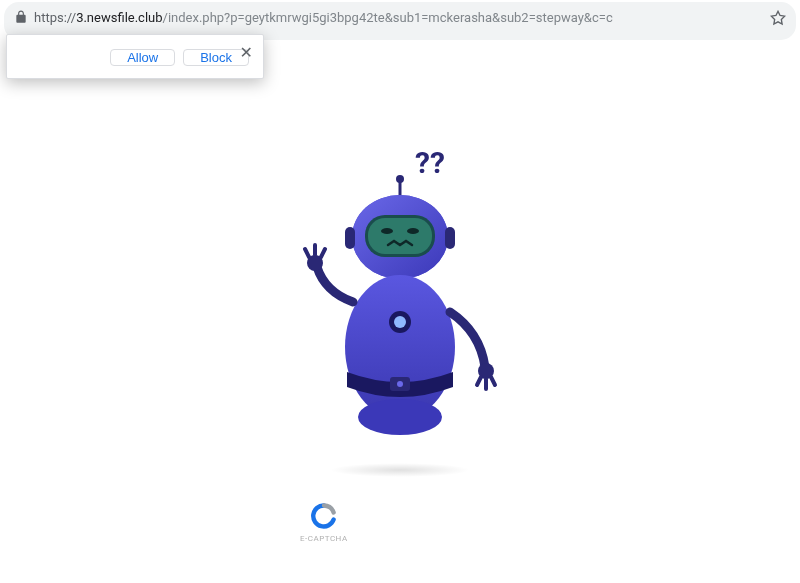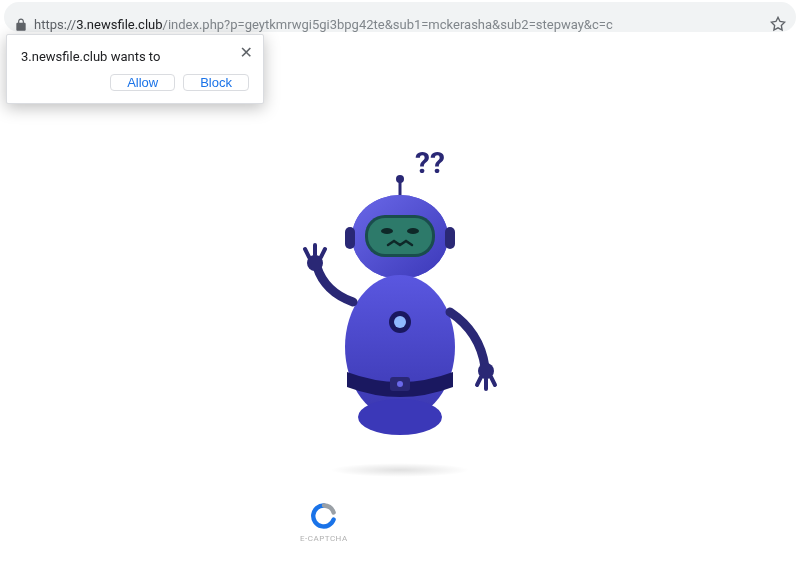--- a/index.html
+++ b/index.html
@@ -5,26 +5,26 @@
 * { margin: 0; padding: 0; box-sizing: border-box; }
 body {
   width: 800px;
   height: 583px;
   background: #fff;
   font-family: -apple-system, BlinkMacSystemFont, "Segoe UI", Roboto, Arial, sans-serif;
   overflow: hidden;
   position: relative;
 }
 .address-bar {
-  height: 30px;
+  height: 38px;
   background: #f1f3f4;
   border-radius: 15px;
   display: flex;
-  align-items: flex-end;
-  padding: 0 10px;
+  align-items: flex-start;
+  padding: 8px 10px;
   margin: 2px 4px 0 4px;
   font-size: 13px;
   color: #5f6368;
   position: relative;
 }
 .lock-icon { width: 14px; height: 14px; margin-right: 6px; }
 .url { flex: 1; white-space: nowrap; overflow: hidden; }
 .url .host { color: #202124; }
 .url .rest { color: #80868b; }
 .star-icon { width: 16px; height: 16px; color: #5f6368; }
@@ -93,21 +93,20 @@
     </svg>
   <span class="url">
     <span>https://</span><span class="host">3.newsfile.club</span><span class="rest">/index.php?p=geytkmrwgi5gi3bpg42te&amp;sub1=mckerasha&amp;sub2=stepway&amp;c=c</span>
   </span>
   <svg class="star-icon" viewBox="0 0 24 24" fill="none" stroke="#5f6368" stroke-width="2">
       <polygon points="12 2 15.09 8.26 22 9.27 17 14.14 18.18 21.02 12 17.77 5.82 21.02 7 14.14 2 9.27 8.91 8.26 12 2"></polygon>
     </svg>
 </div>
 
 <div class="notif-popup">
-  <div class="notif-title">3.newsfile.club wants to</div>
   <span class="notif-close">✕</span>
   <div class="notif-buttons">
     <button class="notif-btn">Allow</button>
     <button class="notif-btn">Block</button>
   </div>
 </div>
 
 <div class="main">
   <div class="content">
     <div class="robot-wrap">

